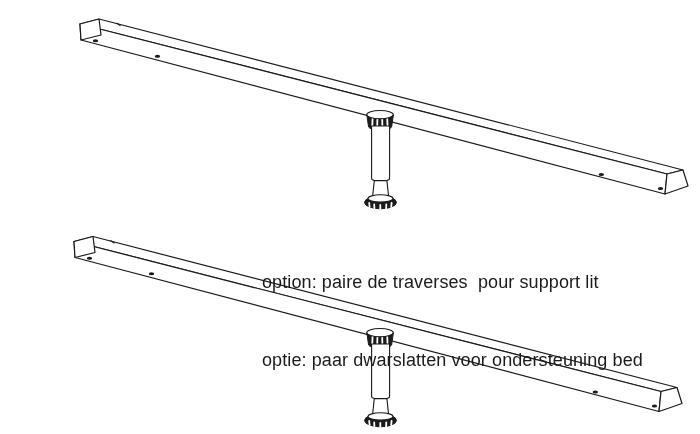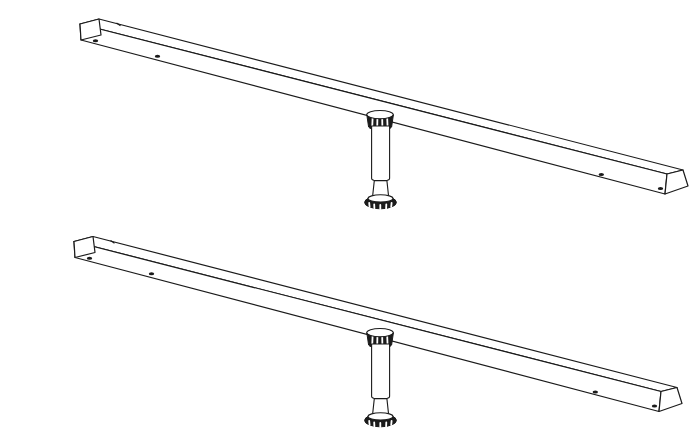--- a/index.html
+++ b/index.html
@@ -70,14 +70,18 @@
       <use href="#slat"></use>
       <use href="#leg"></use>
     </g>
 
     <g>
       <use href="#slat" transform="translate(-6,217.5)"></use>
       <use href="#leg" transform="translate(0,218)"></use>
     </g>
   </svg>
 
+  <div class="caption">
+    <div>option: paire de traverses  pour support lit</div>
+    <div>optie: paar dwarslatten voor ondersteuning bed</div>
+  </div>
 
 </div>
 
 </body></html>

